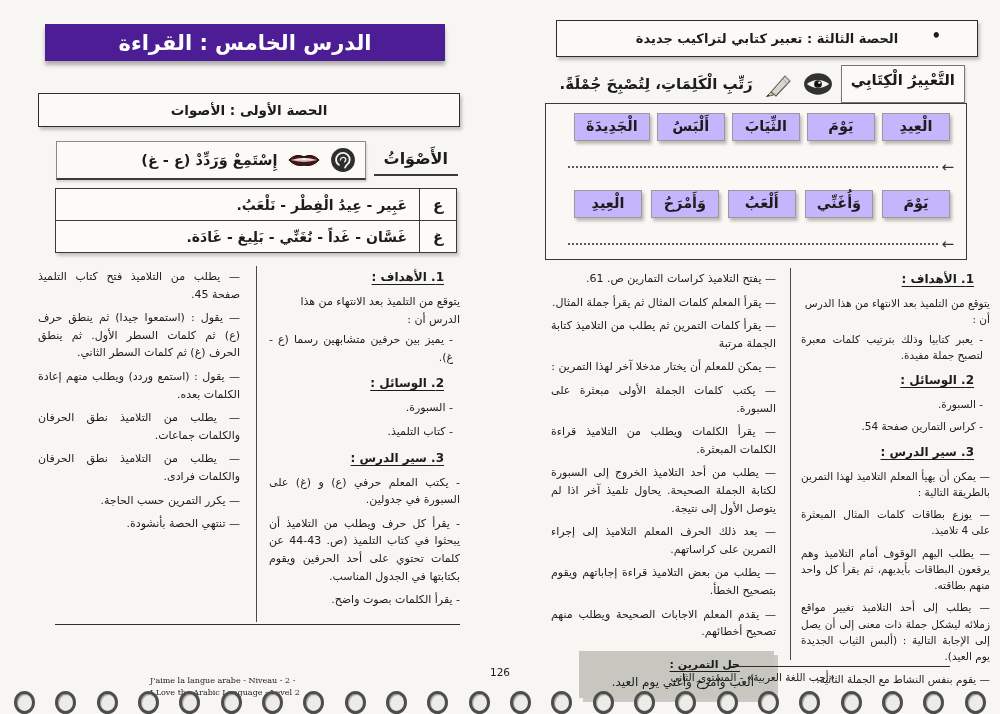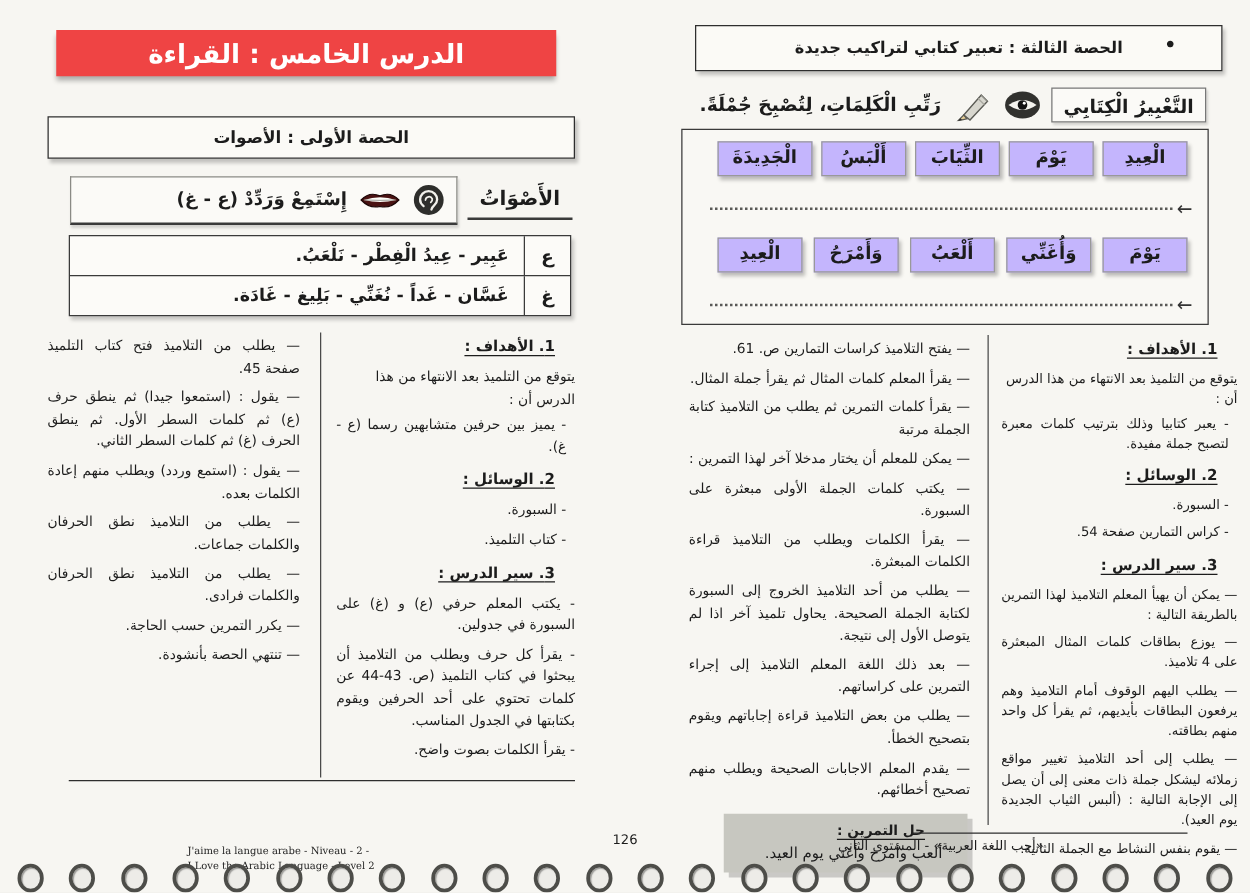--- a/index.html
+++ b/index.html
@@ -6,21 +6,21 @@
   body{background:#e8e7e3;}
   #page{
     position:relative;width:1000px;height:714px;margin:0 auto;
     background:#f7f6f2;overflow:hidden;
     font-family:"DejaVu Sans",sans-serif;color:#1c1c1c;
   }
   .abs{position:absolute;}
   .rtl{direction:rtl;}
   
   .banner{
-    left:45px;top:24px;width:400px;height:37px;background:#ef4444;color:#fff;
+    left:45px;top:24px;width:400px;height:37px;background:#4c1d95;color:#fff;
     display:flex;align-items:center;justify-content:center;
     font-size:21px;font-weight:bold;letter-spacing:.5px;
     box-shadow:0 4px 4px rgba(0,0,0,.3);
   }
   .subtitle{left:45px;top:66px;width:400px;text-align:center;font-size:11px;}
   .session-box{
     border:1.6px solid #2e2e2e;background:#fbfaf6;
     display:flex;align-items:center;justify-content:center;
     font-weight:bold;font-size:13.5px;
     box-shadow:2px 3px 3px rgba(0,0,0,.22);
@@ -53,21 +53,21 @@
   .sec-h{font-weight:bold;font-size:12px;text-decoration:underline;text-underline-offset:3px;margin:10px 16px 9px 0;}
   .sec-h.first{margin-top:4px;}
   .intro{font-size:11px;line-height:1.6;margin:0 0 3px;text-align:right;}
   .item{font-size:11px;line-height:1.6;margin:0 0 6px;text-align:justify;text-align-last:right;}
   .sub{margin-right:7px;}
   
   .session-right{left:556px;top:20px;width:420px;height:35px;font-size:13px;position:absolute;}
   .session-right .bullet{position:absolute;right:36px;top:6px;font-size:15px;}
   .expr-row{left:553px;top:66px;width:412px;height:36px;display:flex;align-items:center;gap:8px;}
   .expr-label{
-    font-weight:bold;font-size:15px;padding:5px 9px 3px;border:1px solid #777;
+    font-weight:bold;font-size:15px;padding:5px 9px 13px;border:1px solid #777;
     background:#fbfaf7;box-shadow:1px 2px 2px rgba(0,0,0,.15);white-space:nowrap;
   }
   .expr-instruction{font-weight:bold;font-size:15px;white-space:nowrap;}
   .cards-box{left:545px;top:103px;width:420px;height:155px;border:1.5px solid #3a3a3a;background:#f9f8f4;}
   .card-row{position:absolute;right:16px;left:28px;display:flex;justify-content:space-between;align-items:center;}
   .row1{top:9px;} .row2{top:86px;}
   .card{
     background:#c4b5fd;border:1px solid #999;box-shadow:2px 3px 3px rgba(0,0,0,.25);
     padding:4px 11px 6px;font-weight:bold;font-size:14.5px;min-width:44px;text-align:center;
   }
@@ -225,21 +225,21 @@
       <p class="item">— يقوم بنفس النشاط مع الجملة الثانية.</p>
     </div>
     <div class="rp-col-side">
       <p class="item">— يفتح التلاميذ كراسات التمارين ص. 61.</p>
       <p class="item">— يقرأ المعلم كلمات المثال ثم يقرأ جملة المثال.</p>
       <p class="item">— يقرأ كلمات التمرين ثم يطلب من التلاميذ كتابة الجملة مرتبة</p>
       <p class="item">— يمكن للمعلم أن يختار مدخلا آخر لهذا التمرين :</p>
       <p class="item">— يكتب كلمات الجملة الأولى مبعثرة على السبورة.</p>
       <p class="item">— يقرأ الكلمات ويطلب من التلاميذ قراءة الكلمات المبعثرة.</p>
       <p class="item">— يطلب من أحد التلاميذ الخروج إلى السبورة لكتابة الجملة الصحيحة. يحاول تلميذ آخر اذا لم يتوصل الأول إلى نتيجة.</p>
-      <p class="item">— بعد ذلك اللغة المعلم التلاميذ إلى إجراء التمرين على كراساتهم.</p>
+      <p class="item">— بعد ذلك الحرف المعلم التلاميذ إلى إجراء التمرين على كراساتهم.</p>
       <p class="item">— يطلب من بعض التلاميذ قراءة إجاباتهم ويقوم بتصحيح الخطأ.</p>
       <p class="item">— يقدم المعلم الاجابات الصحيحة ويطلب منهم تصحيح أخطائهم.</p>
       <div class="solution-box">
         <div class="solution-h">حل التمرين :</div>
         <div class="solution-t">ألعب وأمرح وأغني يوم العيد.</div>
       </div>
     </div>
   </div>
   <div class="abs bottom-rule-right"></div>
 

